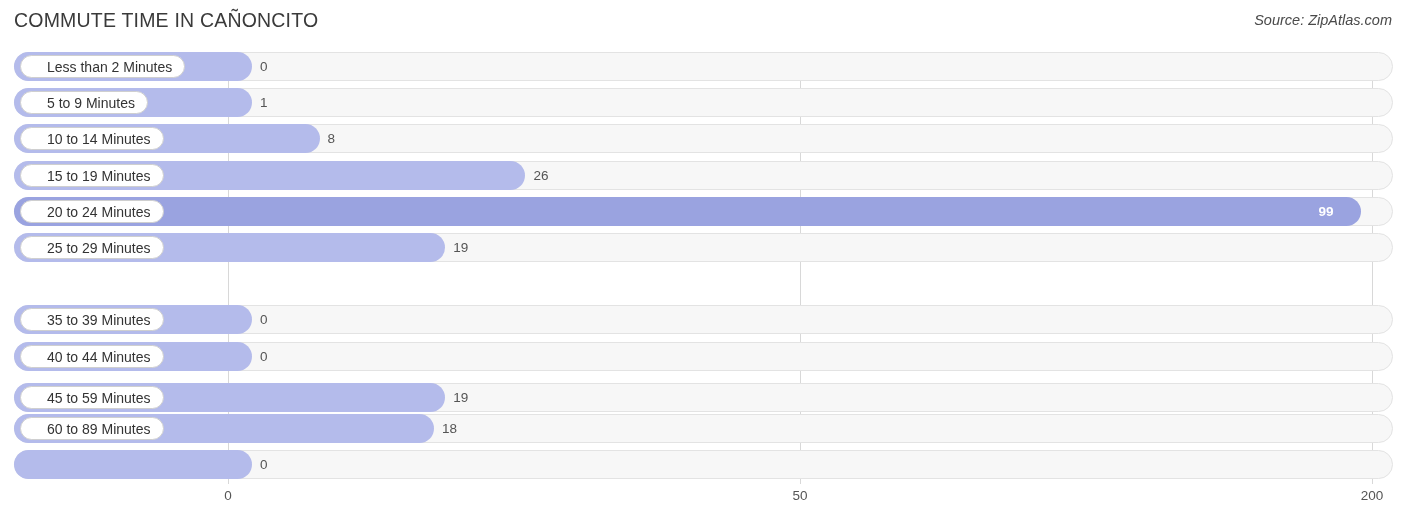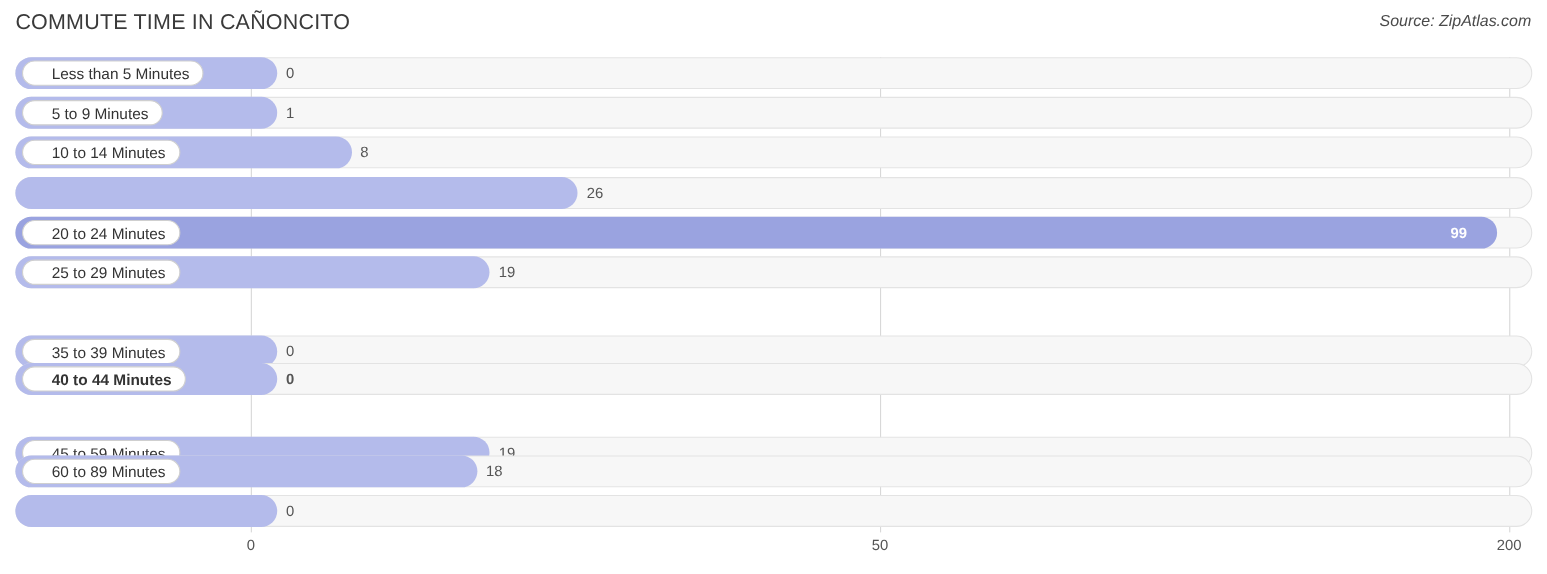--- a/index.html
+++ b/index.html
@@ -133,65 +133,66 @@
   <div class="title">COMMUTE TIME IN CAÑONCITO</div>
   <div class="source">Source: ZipAtlas.com</div>
 
   <div class="plot">
     <div class="gridline" style="left:214px;"></div>
     <div class="gridline" style="left:786px;"></div>
     <div class="gridline" style="left:1358px;"></div>
   <div class="row" style="top: 0px;">
         <div class="track"></div>
         <div class="bar light" style="width: 238px;"></div>
-        <div class="cat-label">Less than 5 Minutes</div>
+        <div class="cat-label">Less than 2 Minutes</div>
         <div class="bar-value" style="left: 246px;">0</div>
       </div>
       <div class="row" style="top: 36.2px;">
         <div class="track"></div>
         <div class="bar light" style="width: 238px;"></div>
         <div class="cat-label">5 to 9 Minutes</div>
         <div class="bar-value" style="left: 246px;">1</div>
       </div>
       <div class="row" style="top: 72.4px;">
         <div class="track"></div>
         <div class="bar light" style="width: 305.52px;"></div>
         <div class="cat-label">10 to 14 Minutes</div>
         <div class="bar-value" style="left: 313.52px;">8</div>
       </div>
       <div class="row" style="top: 108.6px;">
         <div class="track"></div>
         <div class="bar light" style="width: 511.44px;"></div>
+        <div class="cat-label">15 to 19 Minutes</div>
         <div class="bar-value" style="left: 519.44px;">26</div>
       </div>
       <div class="row" style="top: 144.8px;">
         <div class="track"></div>
         <div class="bar" style="width: 1346.56px;"></div>
         <div class="cat-label">20 to 24 Minutes</div>
         <div class="bar-value inside" style="left: 1304.56px;">99</div>
       </div>
       <div class="row" style="top: 181px;">
         <div class="track"></div>
         <div class="bar light" style="width: 431.36px;"></div>
         <div class="cat-label">25 to 29 Minutes</div>
         <div class="bar-value" style="left: 439.36px;">19</div>
       </div>
       <div class="row" style="top: 253.4px;">
         <div class="track"></div>
         <div class="bar light" style="width: 238px;"></div>
         <div class="cat-label">35 to 39 Minutes</div>
         <div class="bar-value" style="left: 246px;">0</div>
       </div>
-      <div class="row" style="top: 278px; font-weight: bold;">
+      <div class="row" style="top: 290px;">
         <div class="track"></div>
         <div class="bar light" style="width: 238px;"></div>
         <div class="cat-label">40 to 44 Minutes</div>
         <div class="bar-value" style="left: 246px;">0</div>
       </div>
-      <div class="row" style="top: 345px;">
+      <div class="row" style="top: 331px;">
         <div class="track"></div>
         <div class="bar light" style="width: 431.36px;"></div>
         <div class="cat-label">45 to 59 Minutes</div>
         <div class="bar-value" style="left: 439.36px;">19</div>
       </div>
       <div class="row" style="top: 362px;">
         <div class="track"></div>
         <div class="bar light" style="width: 419.92px;"></div>
         <div class="cat-label">60 to 89 Minutes</div>
         <div class="bar-value" style="left: 427.92px;">18</div>

